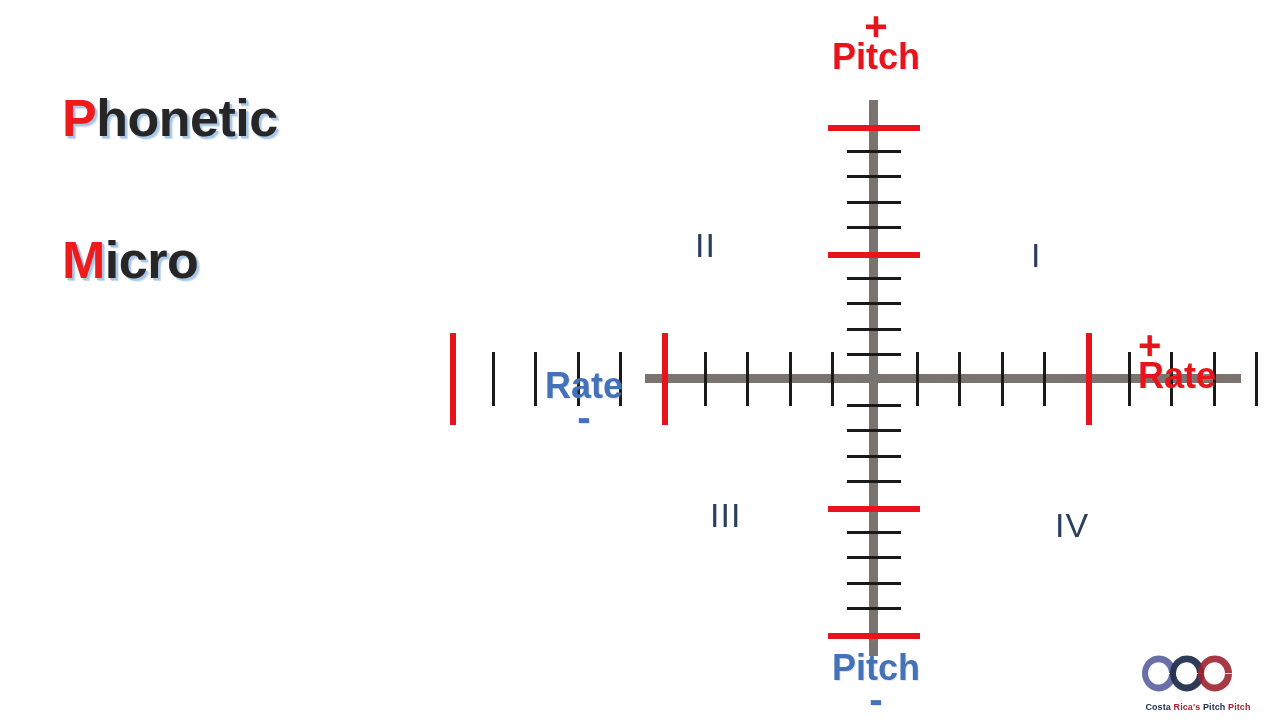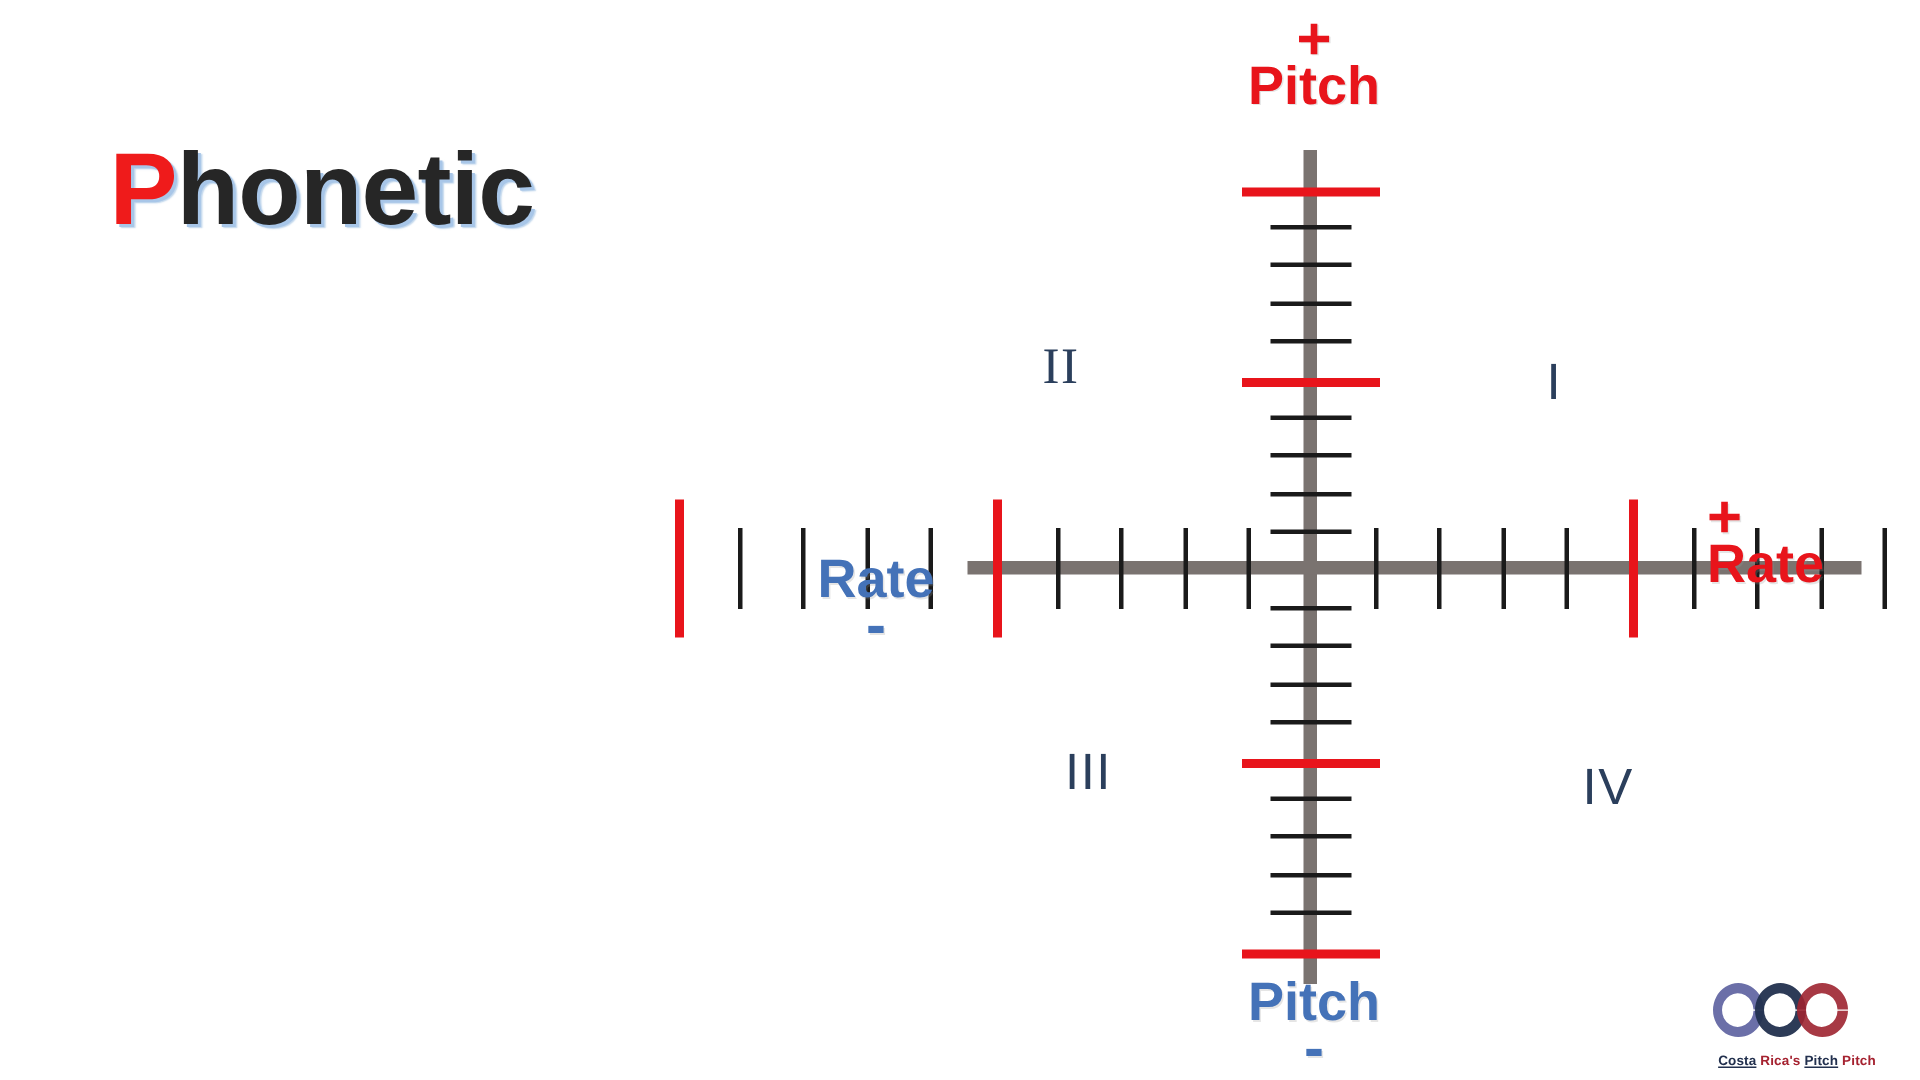--- a/index.html
+++ b/index.html
@@ -12,29 +12,28 @@
     position:relative;
   }
 
   
   #word-list{
     position:absolute;
     left:62px; top:92px;
     width:430px;
   }
   .word-item{
-    font-size:68px;
+    font-size:52px;
     font-weight:bold;
     line-height:1;
     color:#262626;
     margin-bottom:90px;
     letter-spacing:-0.5px;
     text-shadow:2px 2px 0 #a8c6e8, 3px 3px 1px rgba(140,180,220,.55);
     white-space:nowrap;
-    margin-left:11px;
   }
   .word-item:last-child{margin-bottom:0;}
   .word-initial{ font-weight:bold; }
   .init-red{ color:#ef1b1b; }
   .init-blue{ color:#4a7fc1; }
 
   
   #quadrant-chart{
     position:absolute;
     left:500px; top:0;
@@ -89,52 +88,55 @@
 
   
   .quadrant-numeral{
     position:absolute;
     font-size:34px;
     font-weight:normal;
     color:#2b3f5c;
     letter-spacing:1px;
   }
   #quadrant-i  { left:531px; top:236px; }
-  #quadrant-ii { left:195px; top:226px;font-family:Liberation Serif, serif; }
+  #quadrant-ii { left:195px; top:226px; }
   #quadrant-iii{ left:210px; top:496px;text-align:center; }
   #quadrant-iv { left:555px; top:506px; }
 
   
   #logo{
     position:absolute;
     right:18px; bottom:8px;
     width:128px; height:58px;
   }
   #logo-mark{ position:absolute; left:6px; top:0; width:120px; height:38px; }
   #logo-text{
     position:absolute;
     left:0; bottom:0; width:128px;
     text-align:center;
     font-size:9px;
     font-weight:bold;
     letter-spacing:.1px;
     white-space:nowrap;
   }
-  .logo-navy{ color:#22304e;text-decoration:underline; }
+  .logo-navy{ color:#22304e; }
   .logo-red{ color:#a52230; }
 </style>
 </head>
 <body>
 
 <div id="word-list">
 
   <div class="word-item">
     <span class="word-initial init-red">P</span><span>honetic</span>
   </div>
 
+  <div class="word-item">
+    <span class="word-initial init-red">M</span><span>icro</span>
+  </div>
 
 
 
 </div>
 
 <div id="quadrant-chart">
 
   <div class="axis-line" id="axis-vertical"></div>
   <div class="axis-line" id="axis-horizontal"></div>
 

